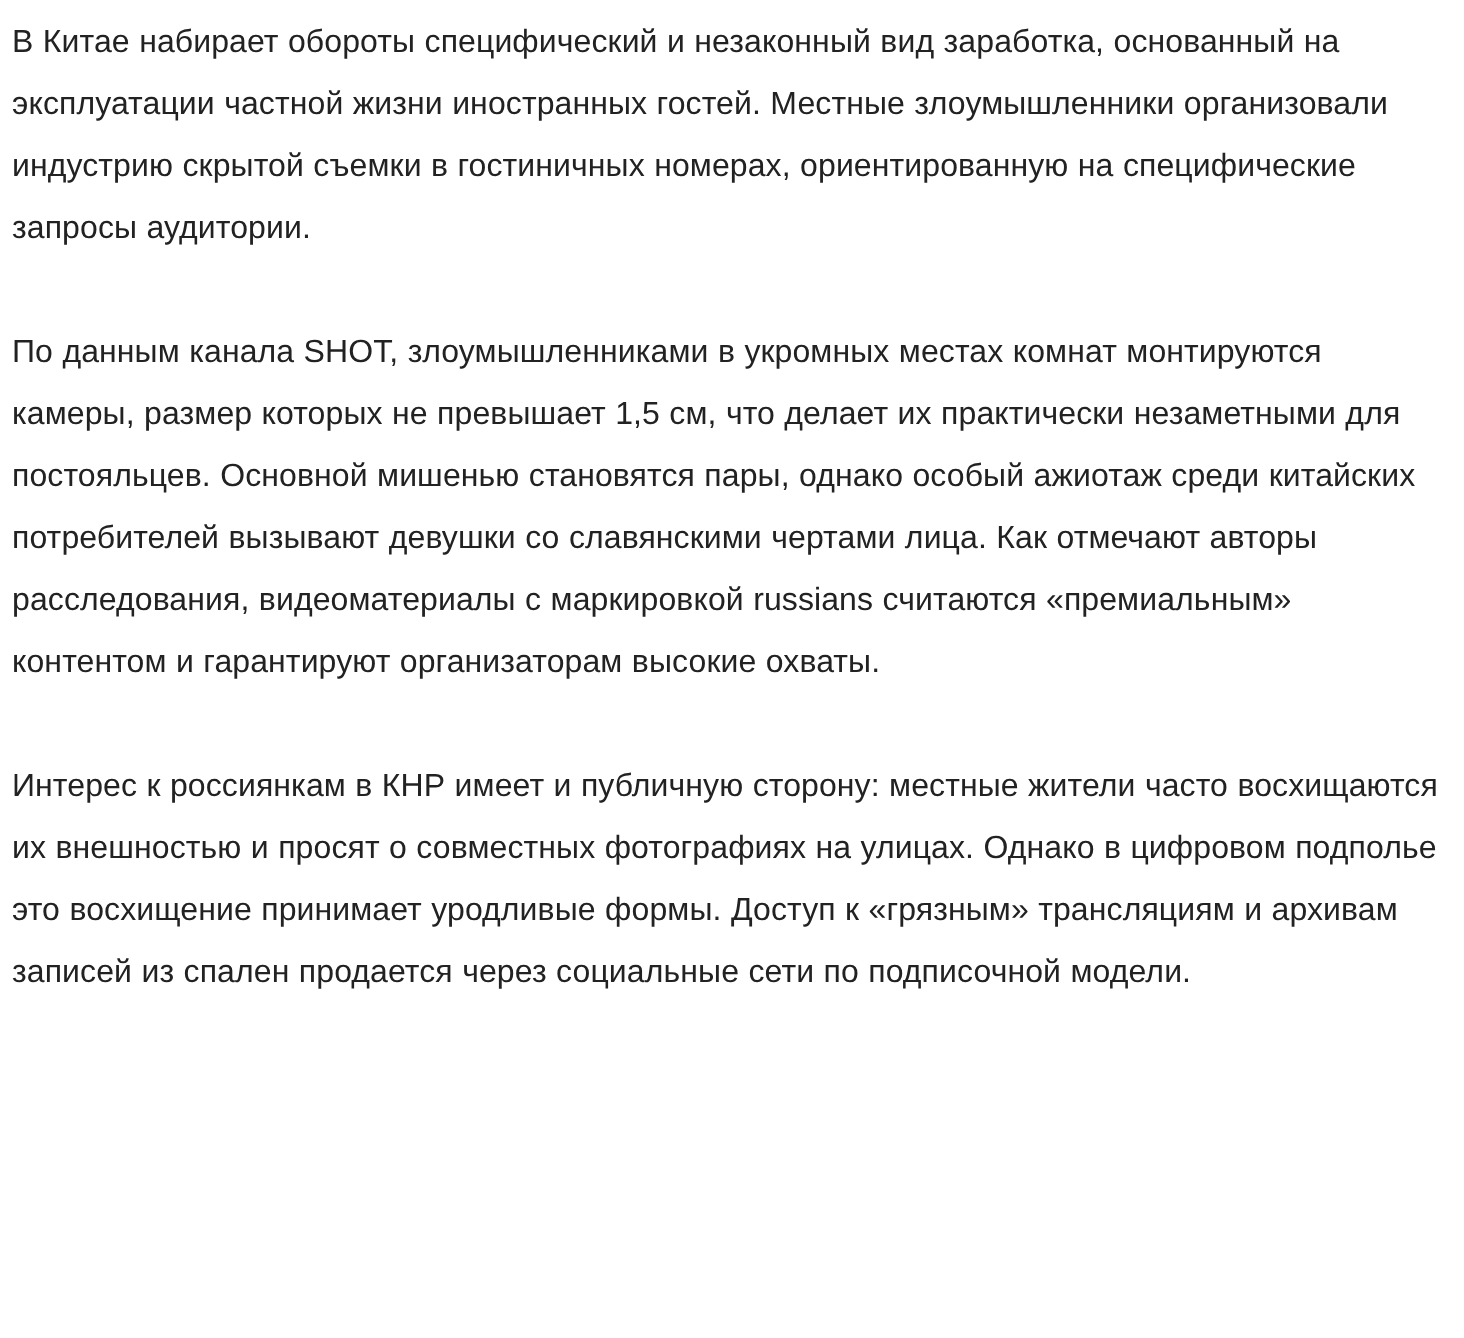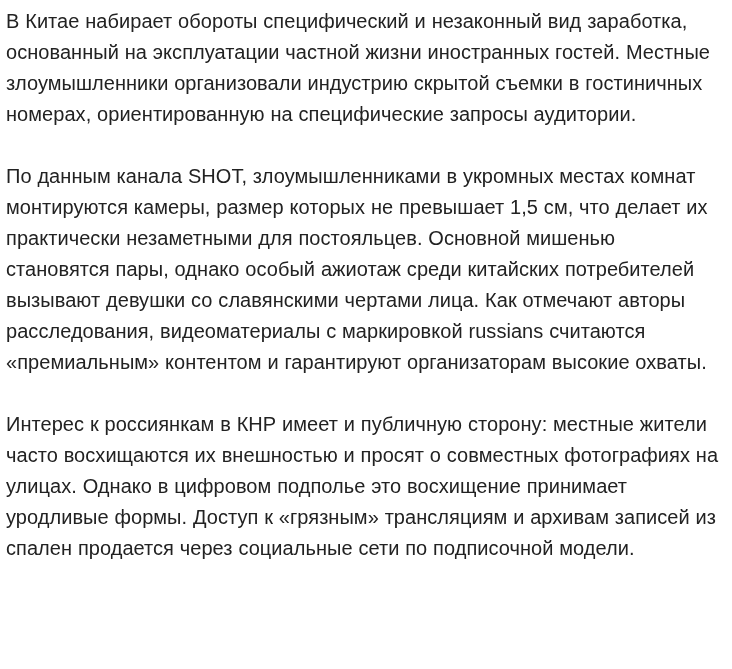--- a/index.html
+++ b/index.html
@@ -13,21 +13,21 @@
     overflow: hidden;
     font-family: "Liberation Sans", sans-serif;
     color: #1a1a1a;
   }
   .article {
     padding: 6px 10px 0 6px;
     box-sizing: border-box;
     width: 732px;
   }
   .para {
-    font-size: 20px;
+    font-size: 16px;
     line-height: 31px;
     color: #222222;
     margin: 0 0 31px 0;
     text-align: left;
     letter-spacing: 0.05px;
     word-spacing: 0.2px;
   }
   .para:last-child {
     margin-bottom: 0;
   }

